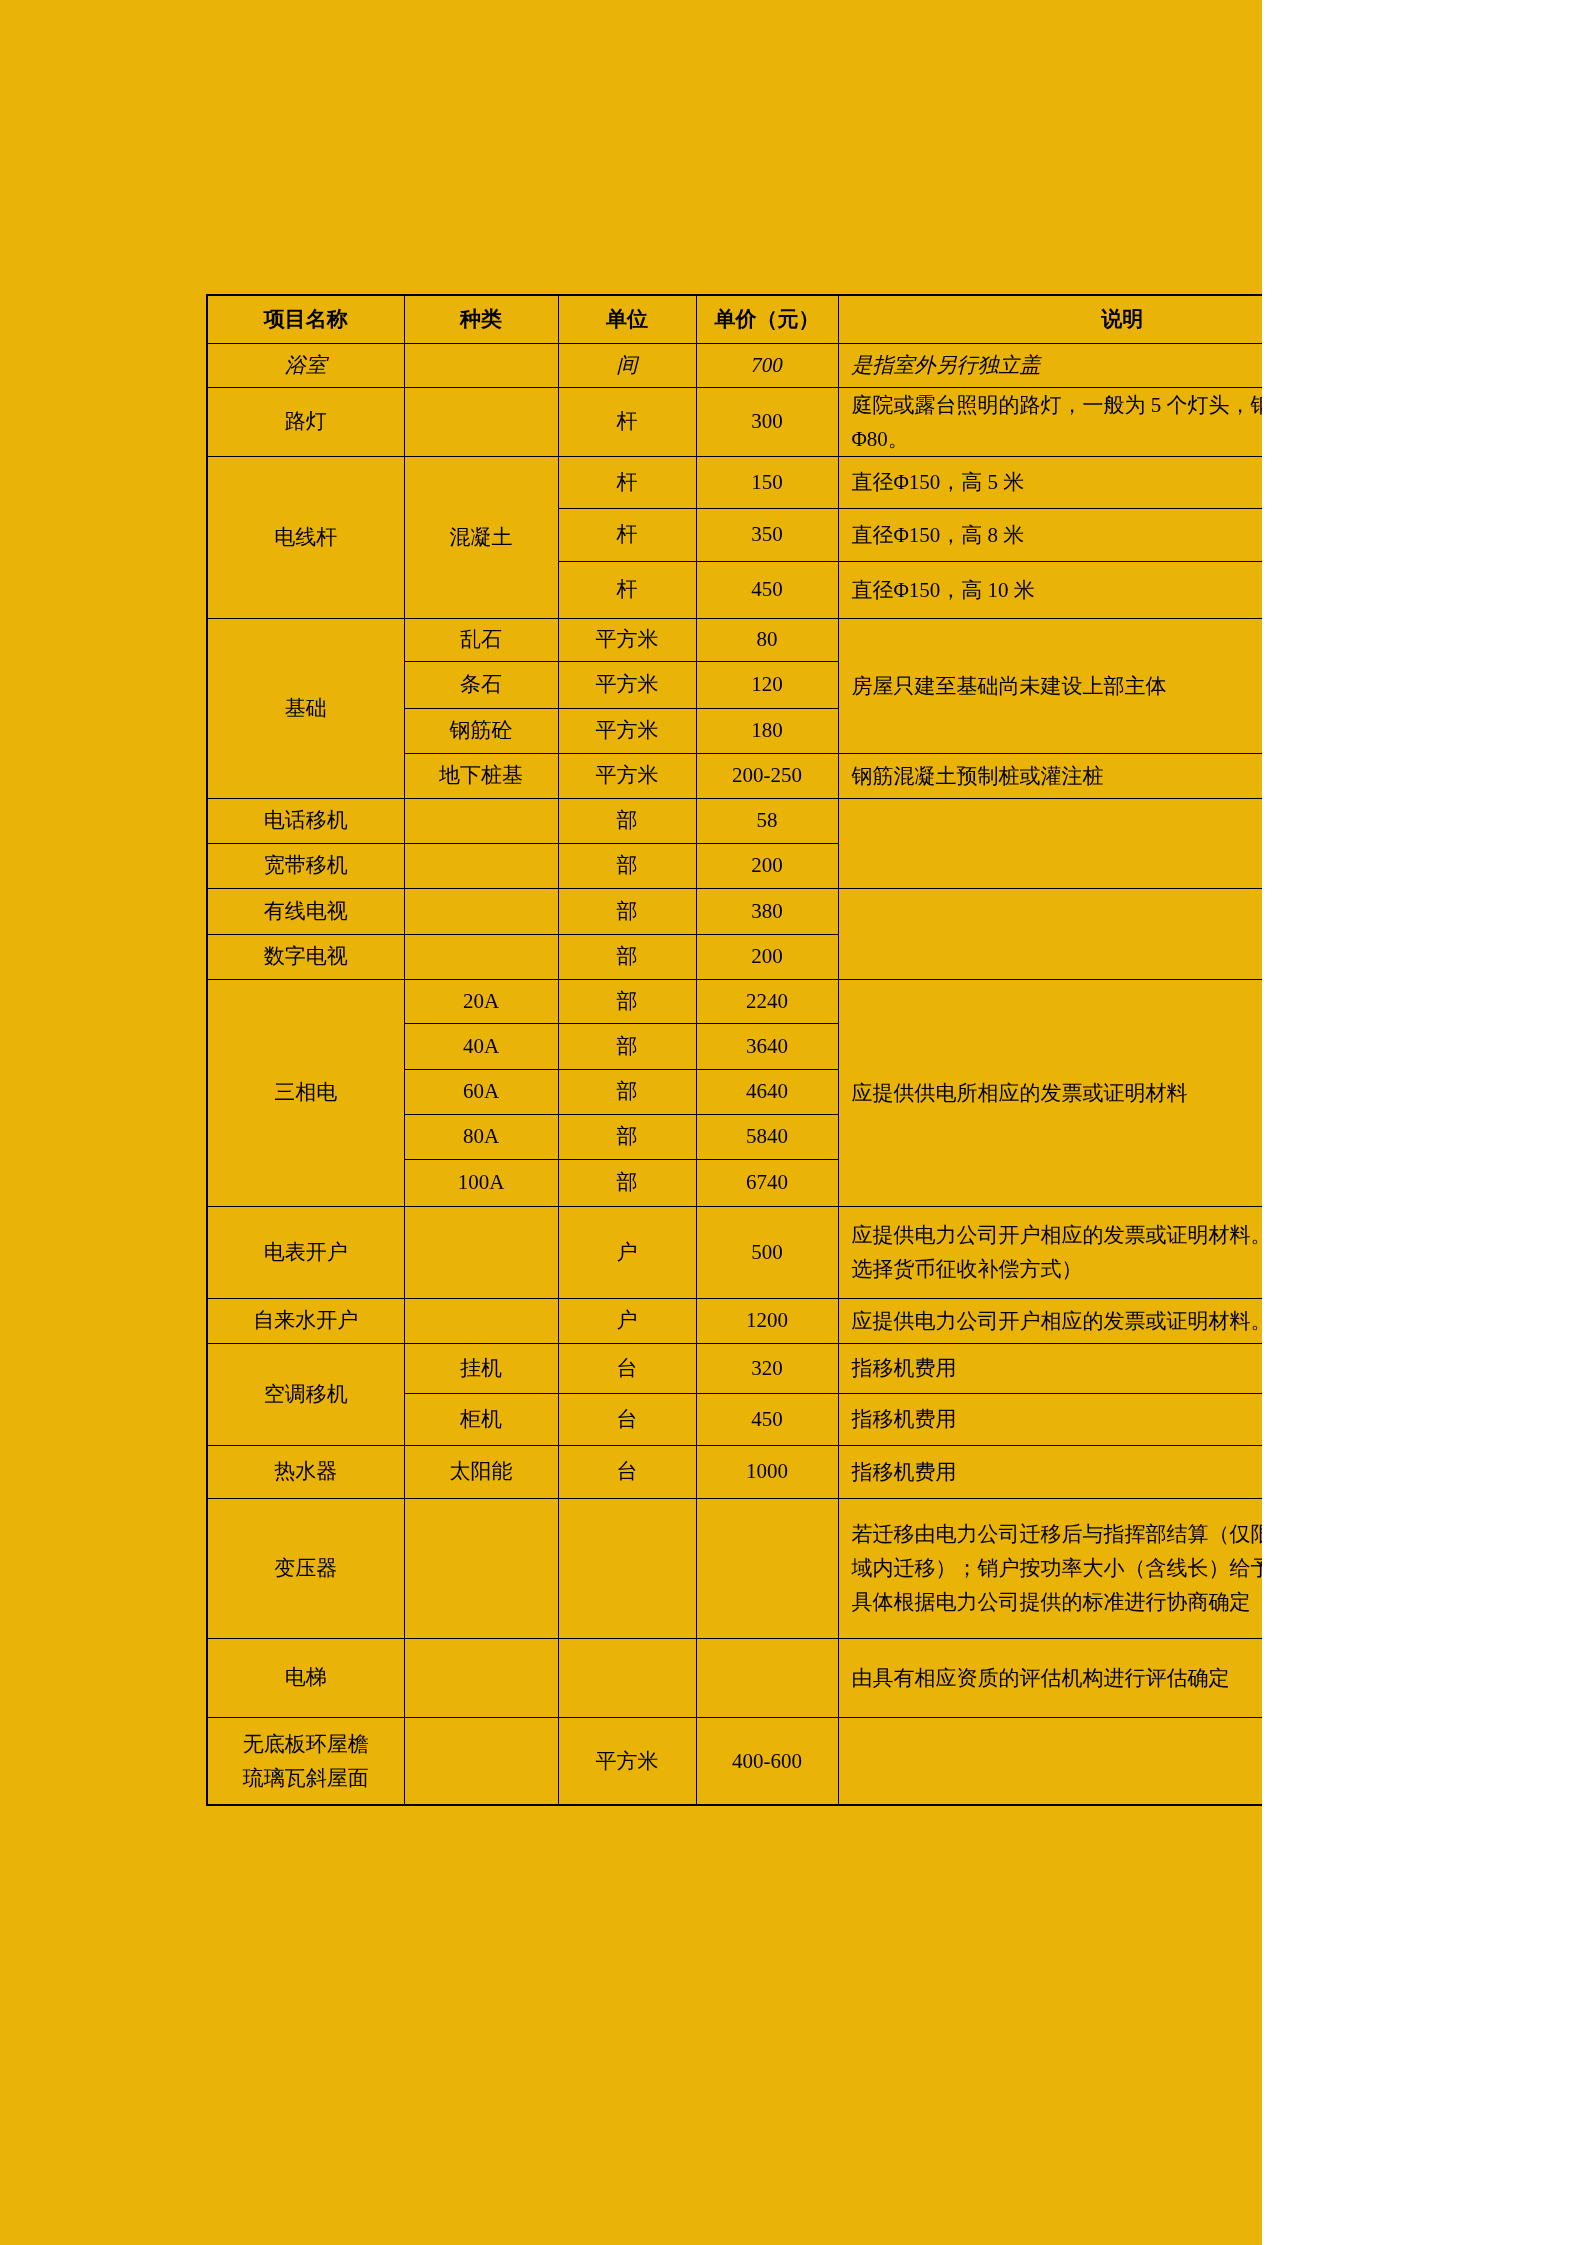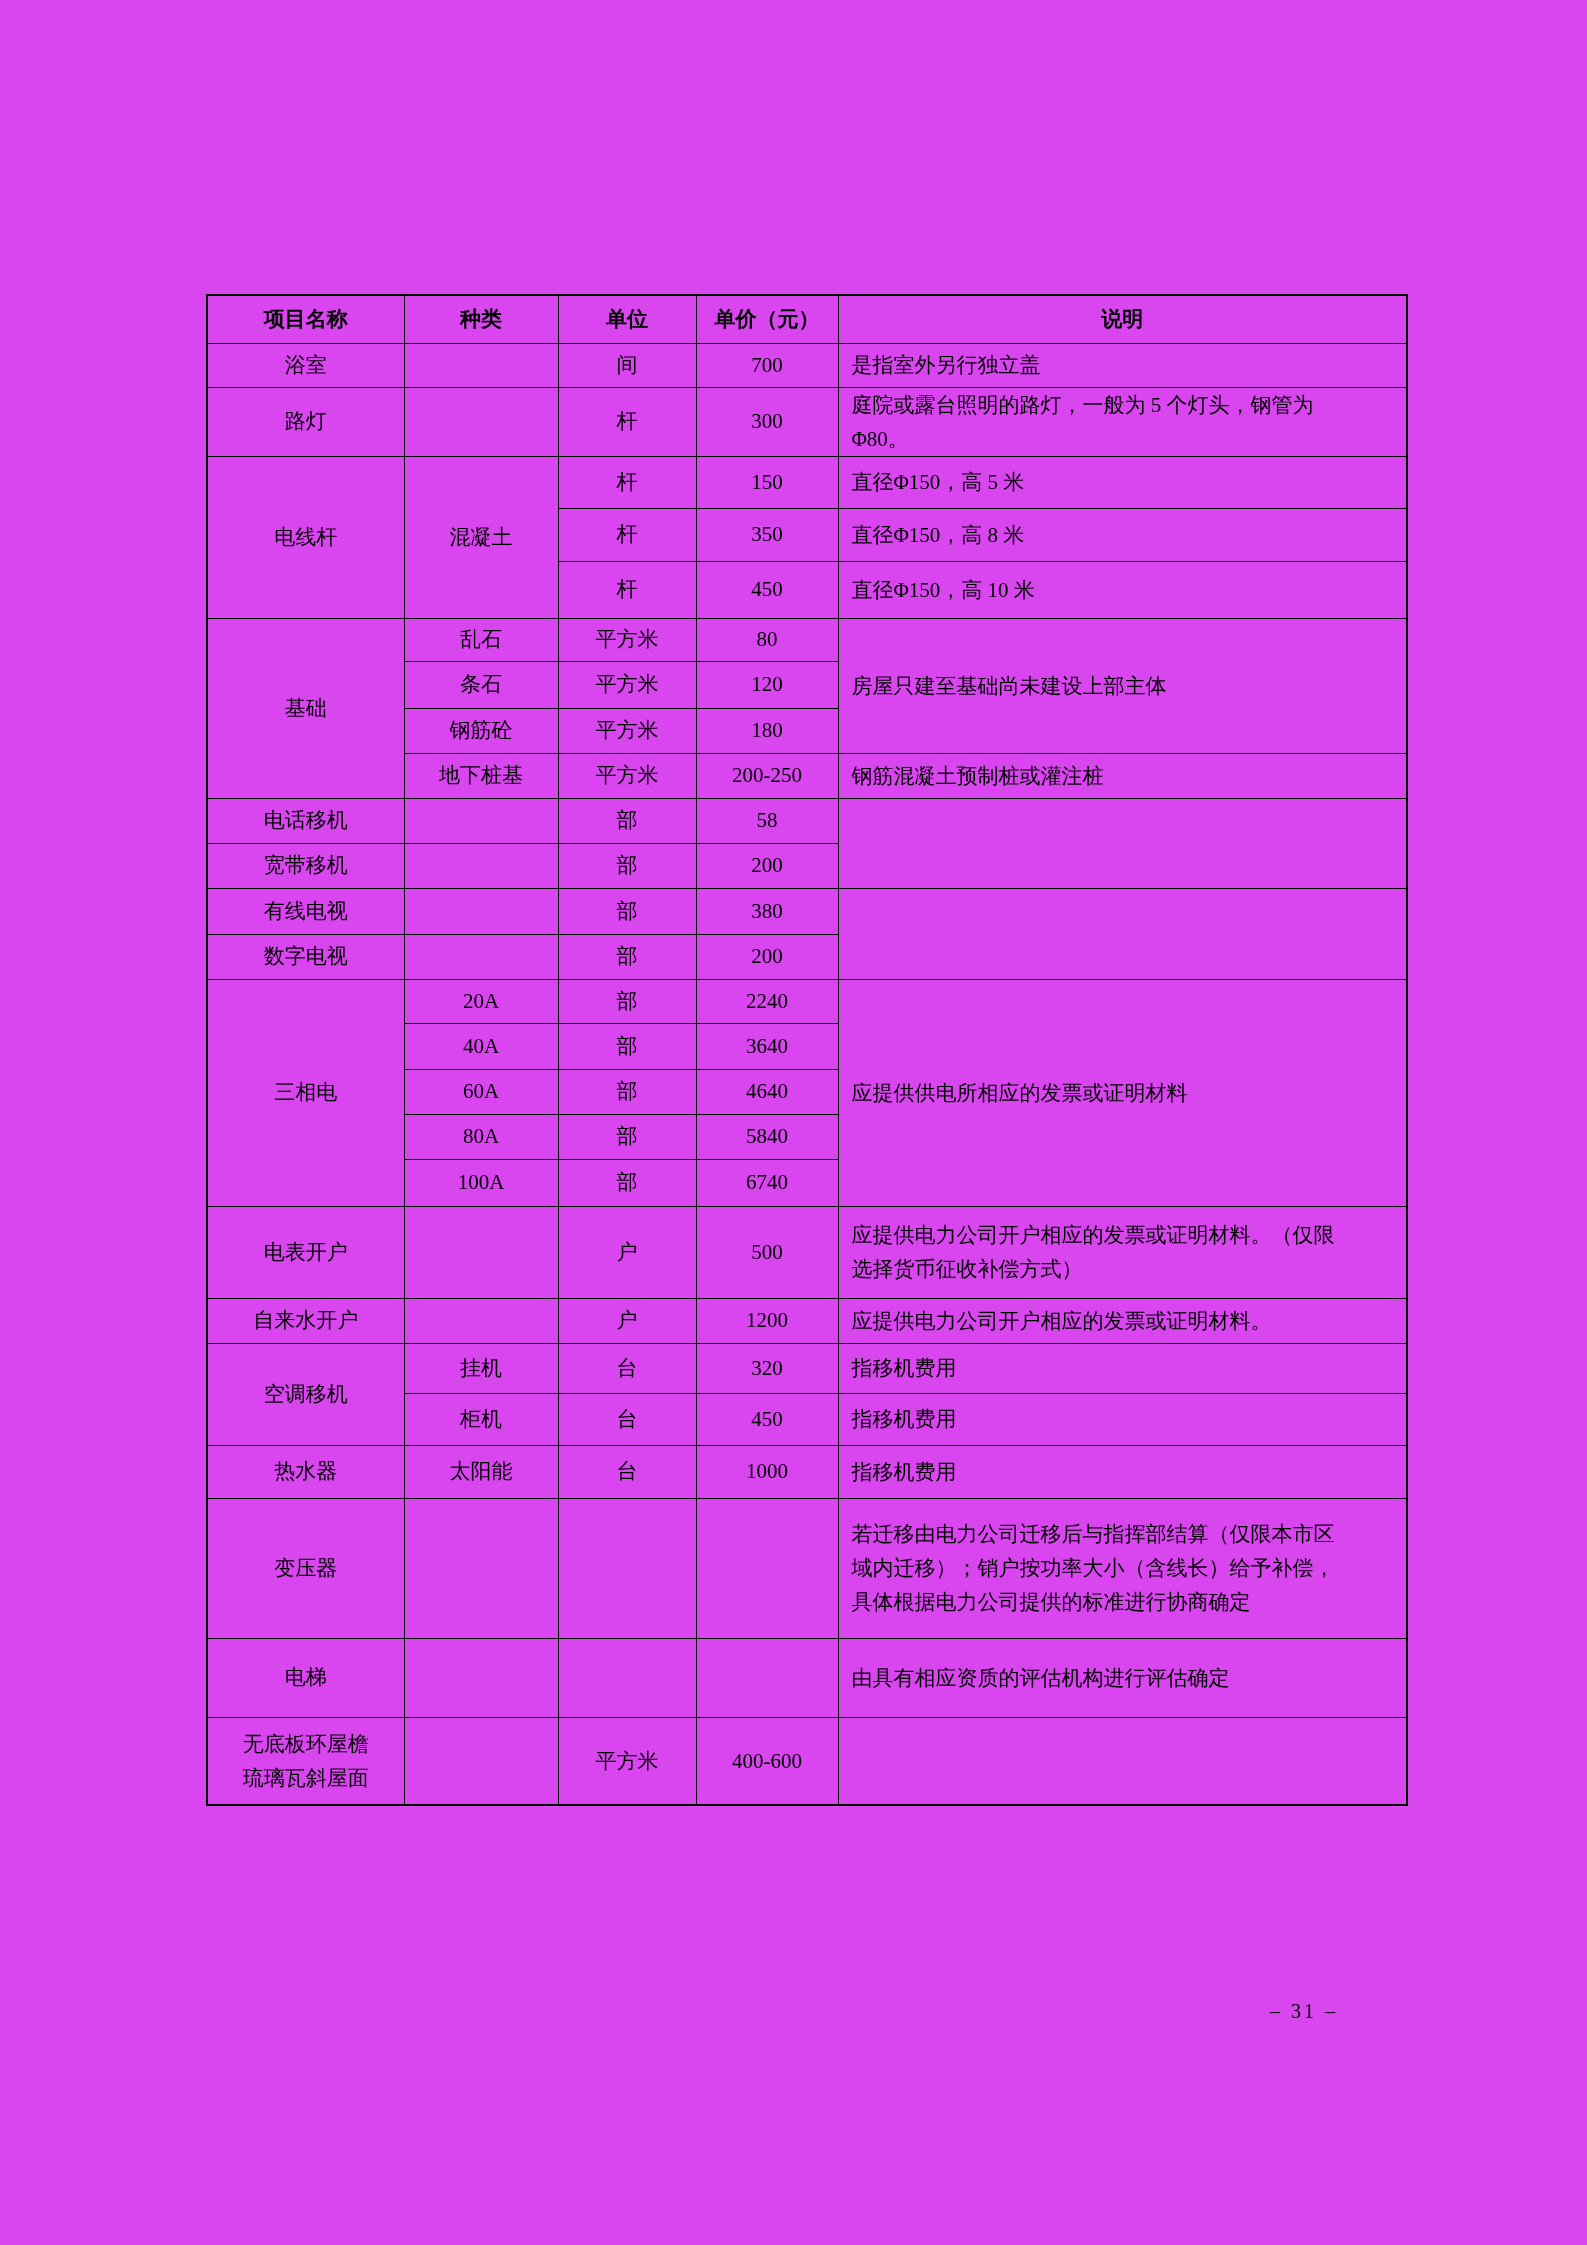--- a/index.html
+++ b/index.html
@@ -1,20 +1,20 @@
 <!DOCTYPE html>
 <html><head>
 <meta charset="utf-8">
 <style>
   html, body { margin: 0; padding: 0; background: #ffffff; }
   .page {
     position: relative;
-    width: 1587px;
+    width: 1262px;
     height: 2245px;
-    background: #d946ef;
+    background: #eab308;
     color: #000000;
     font-family: "Liberation Serif", "DejaVu Serif", serif;
     overflow: hidden;
   }
   table.price-table {
     position: absolute;
     left: 206px;
     top: 294px;
     width: 1200px;
     border-collapse: collapse;
@@ -70,21 +70,21 @@
     <thead>
       <tr>
         <th>项目名称</th>
         <th>种类</th>
         <th>单位</th>
         <th>单价（元）</th>
         <th>说明</th>
       </tr>
     </thead>
     <tbody>
-        <tr style="height: 44px;">
+        <tr style="height: 44px; font-style: italic;">
           <td class="ctr">浴室</td>
           <td class="ctr"></td>
           <td class="ctr">间</td>
           <td class="ctr">700</td>
           <td class="desc">是指室外另行独立盖</td>
         </tr>
         <tr style="height: 69px; margin-top: 27px;">
           <td class="ctr">路灯</td>
           <td class="ctr"></td>
           <td class="ctr">杆</td>

